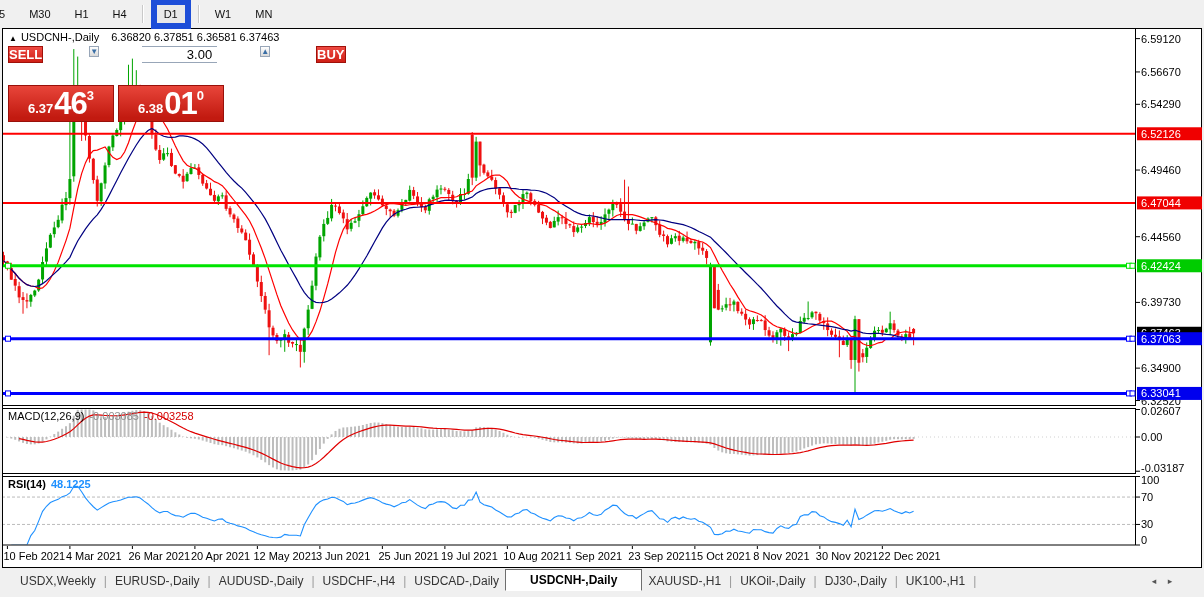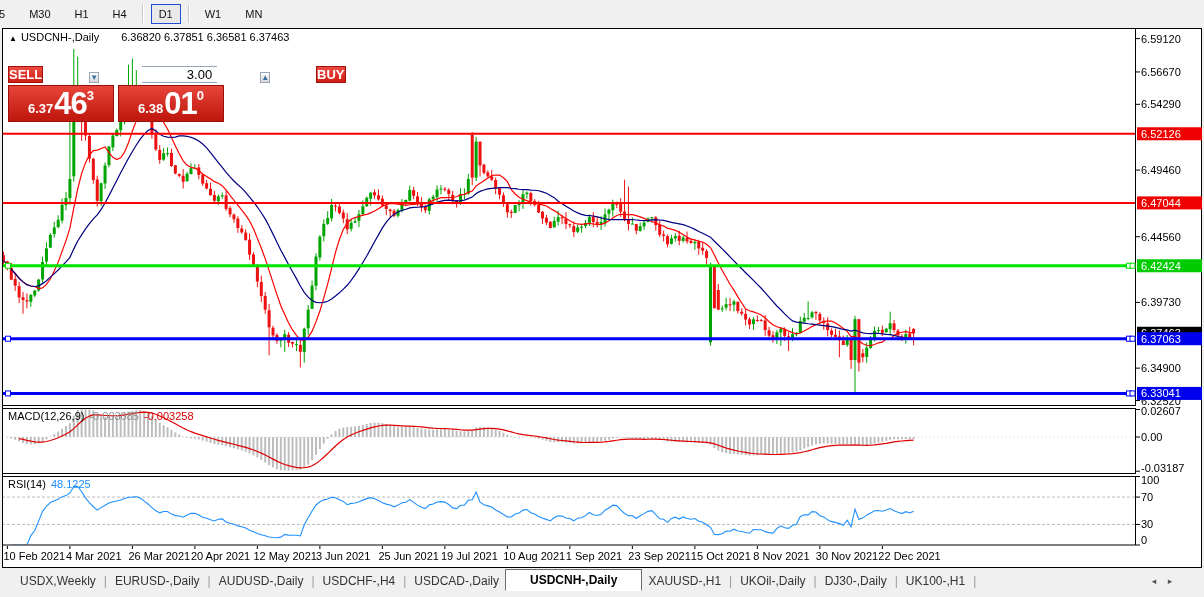--- a/index.html
+++ b/index.html
@@ -6,53 +6,53 @@
     font-family:"Liberation Sans",sans-serif;background:#f0f0f0;}
   #stage{position:relative;width:1204px;height:597px;background:#f0f0f0;}
   svg text{font-family:"Liberation Sans",sans-serif;}
 
   
   #toolbar{position:absolute;left:0;top:0;width:1204px;height:28px;
     background:#f0f0f0;display:flex;align-items:center;z-index:4;}
   .tb-btn{font-size:11px;color:#111;padding:3px 7px;margin:0 4px;border:1px solid transparent;
     background:transparent;cursor:default;font-family:"Liberation Sans",sans-serif;}
   .tb-btn.first{margin-left:-3px;padding-left:1px;}
-  .tb-btn.active{background:#e9e9e9;border:1px solid #1d4ed8;}
+  .tb-btn.active{background:#e9e9e9;border:6px solid #1d4ed8;}
   .tb-sep{width:0;height:18px;border-left:1px solid #c9c9c9;border-right:1px solid #fff;margin:0 3px;}
 
   
   #chart-canvas{position:absolute;left:0;top:0;width:1204px;height:461px;z-index:1;}
 
   
   #chart-title{position:absolute;left:9px;top:31px;font-size:11px;color:#000;z-index:5;white-space:nowrap;}
   #chart-title .tri{font-size:8px;margin-right:4px;}
-  #chart-title .ohlc{margin-left:22px;}
+  #chart-title .ohlc{margin-left:12px;}
 
   
   #trade-widget{position:absolute;left:8px;top:46px;width:216px;z-index:6;}
-  .tw-row1{display:flex;height:37px;align-items:flex-end;gap:43px;}
+  .tw-row1{display:flex;height:37px;align-items:flex-start;gap:43px;}
   .btn-trade{background:linear-gradient(#ee4a42,#cf1f16);color:#fff;font-weight:bold;font-size:13px;
     border:1px solid #a01009;width:52px;padding:0;font-family:"Liberation Sans",sans-serif;}
   .btn-spin{width:18px;background:linear-gradient(#ffffff,#d9d9d9);border:1px solid #98a6b8;
     color:#3a6ea5;font-size:8px;padding:0;margin-left:3px;}
   .btn-spin.up{margin-left:0;margin-right:3px;}
   .vol-box{width:66px;border:1px solid #98a6b8;border-left:none;border-right:none;background:#fff;
     font-size:13px;color:#000;text-align:right;padding:0 5px 0 4px;font-family:"Liberation Sans",sans-serif;}
   .tw-row2{display:flex;margin-top:2px;height:37px;}
   .price-panel{flex:1;background:linear-gradient(#e8453a 0%,#c21a10 90%);border:1px solid #99100a;
     color:#fff;display:flex;justify-content:center;}
   .price-panel.bid{margin-right:4px;}
   .pp-prefix{font-size:13px;font-weight:bold;align-self:flex-end;margin:0 1px 5px 0;}
   .pp-big{font-size:31px;font-weight:bold;line-height:36px;letter-spacing:-1px;}
   .pp-sup{font-size:13px;font-weight:bold;margin-top:2px;}
 
   
   .pane-label{position:absolute;left:8px;font-size:11px;color:#000;z-index:5;white-space:nowrap;text-align:right;}
   #macd-label{top:410px;}
-  #rsi-label{top:478px;}
+  #rsi-label{top:478px;font-weight:bold;}
   #macd-label .v-main{color:#8f8f8f;margin-left:5px;}
   #macd-label .v-sig{color:#d40000;margin-left:5px;}
   #rsi-label .v-rsi{color:#1e90ff;margin-left:5px;}
 
   
   #tabbar{position:absolute;left:0;top:570px;width:1204px;height:27px;background:#f0f0f0;z-index:4;
     border-bottom:1px solid #c7c7c7;}
   #tabs{display:flex;align-items:flex-end;height:20px;padding-left:14px;}
   .tab{font-size:12px;color:#333;padding:2px 6px;cursor:default;white-space:nowrap;}
   .tab.active{background:#fff;border:1px solid #6e6e6e;border-bottom:1px solid #fff;

